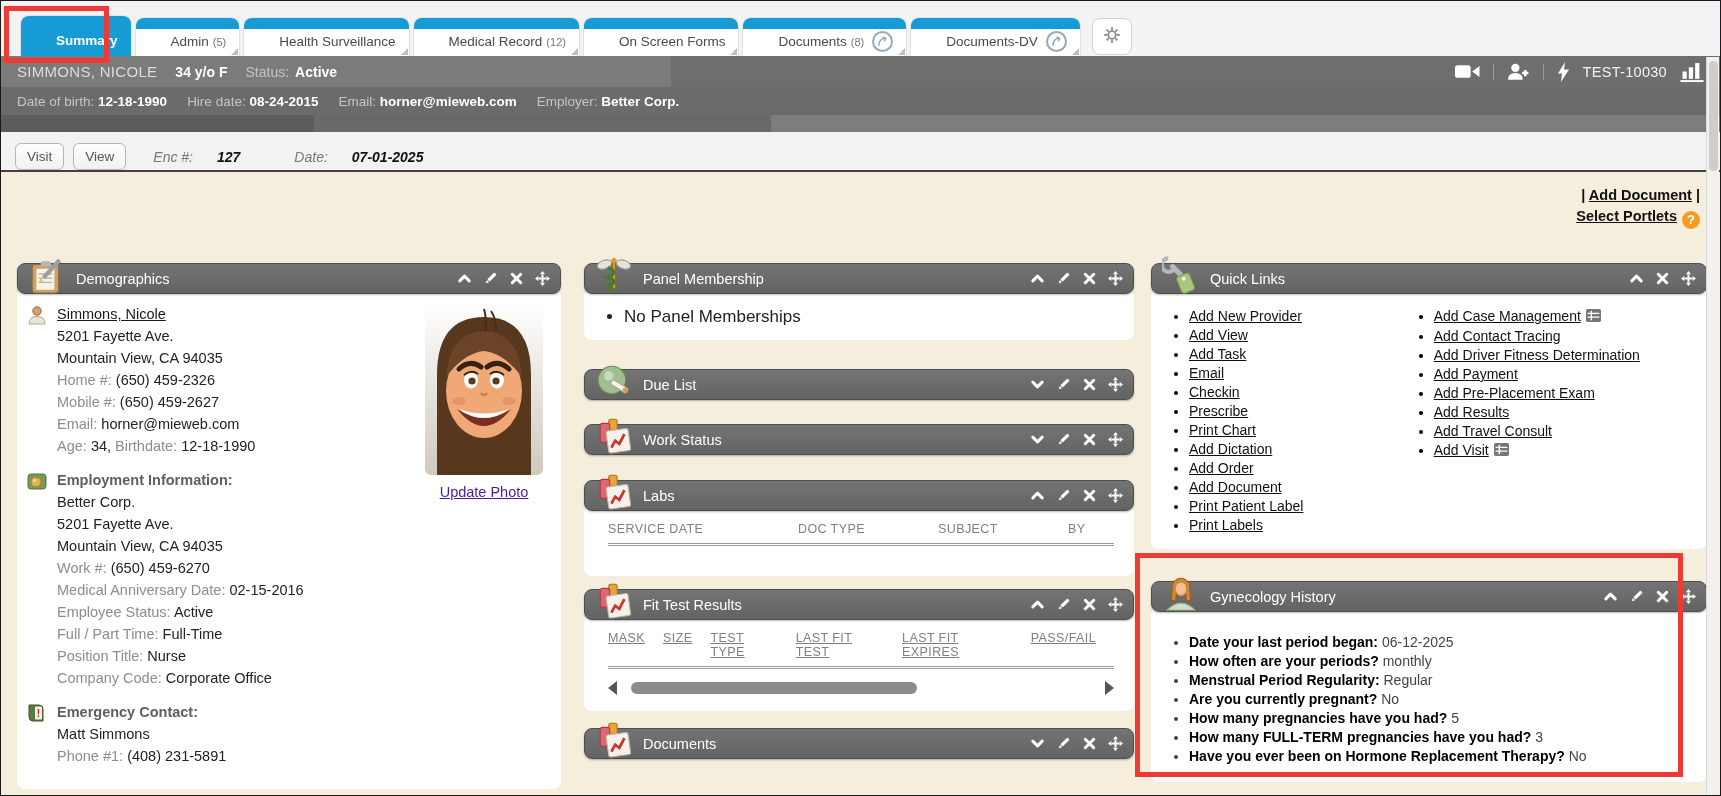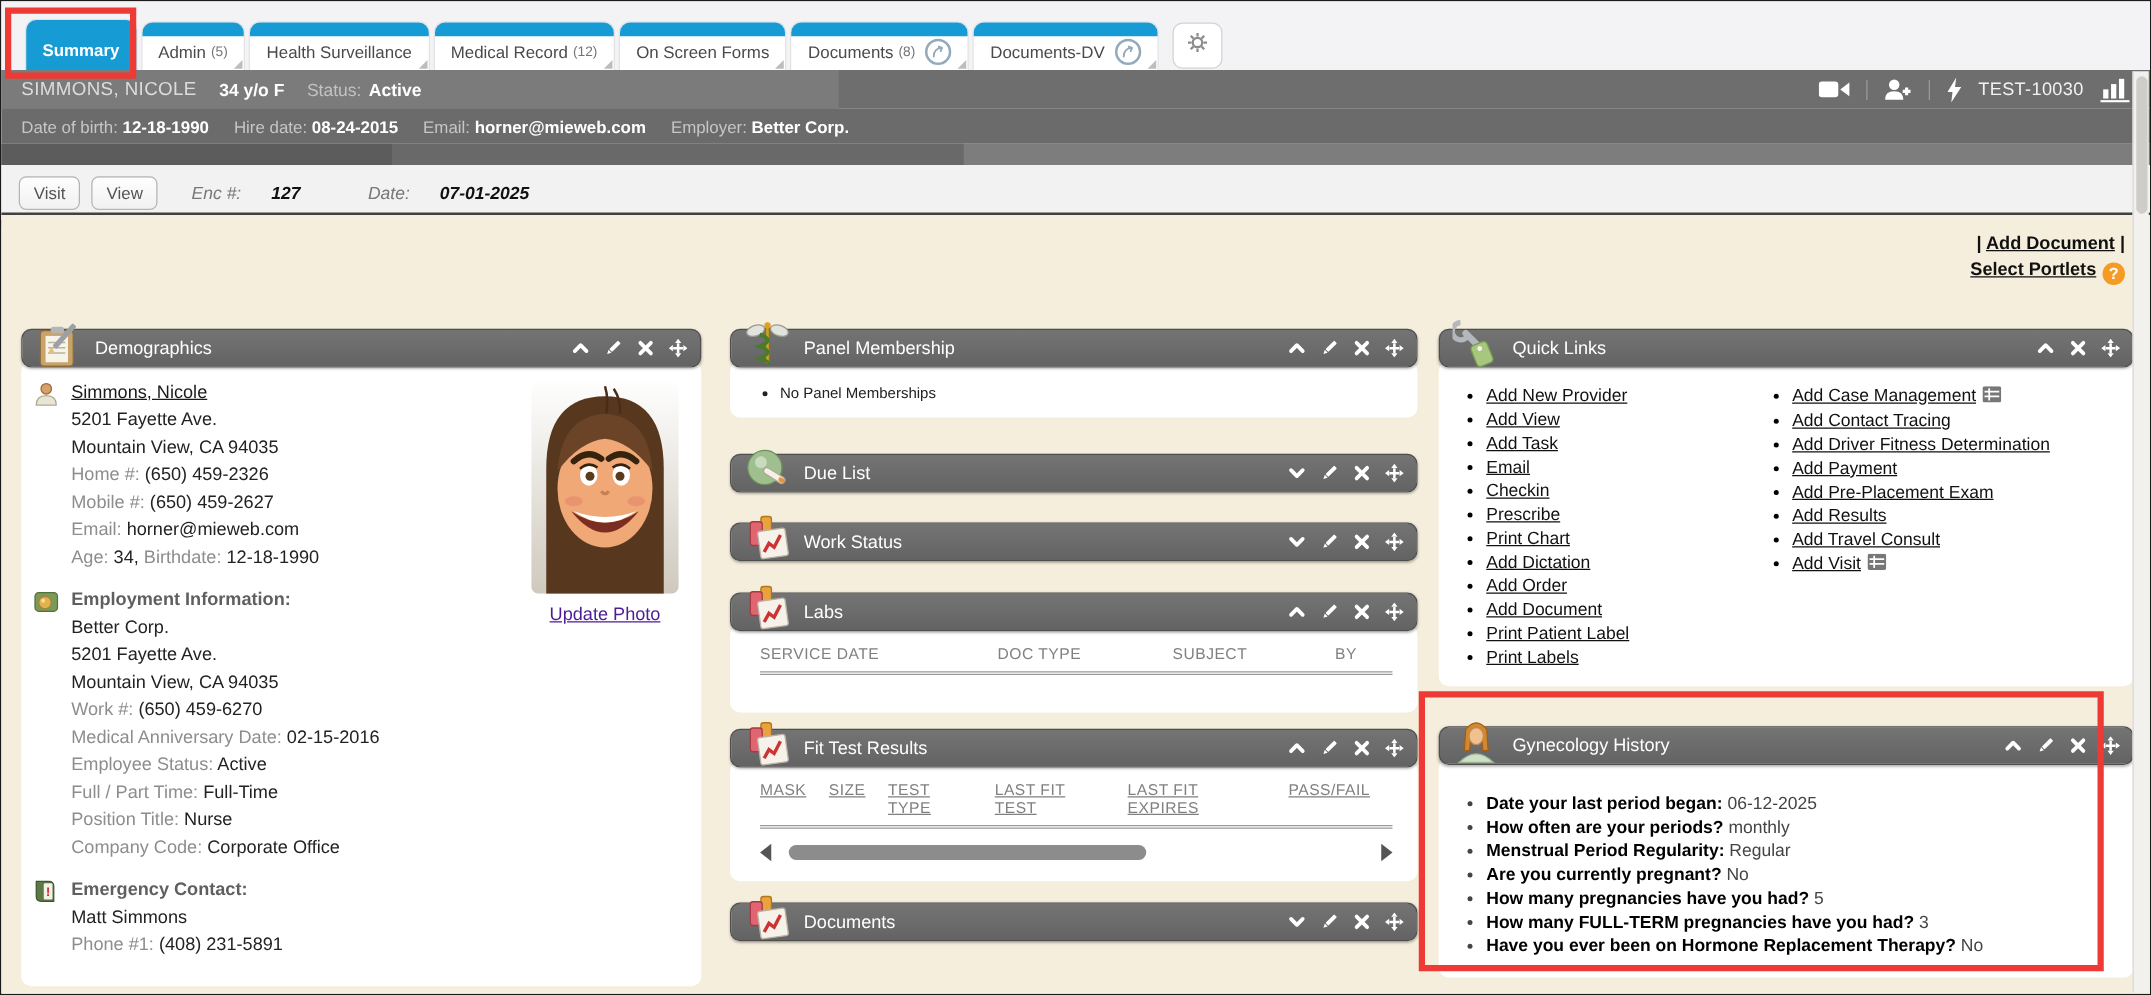--- a/index.html
+++ b/index.html
@@ -4,21 +4,21 @@
 <style>
   * { margin:0; padding:0; box-sizing:border-box; }
   body { font-family:"Liberation Sans", sans-serif; background:#fff; }
   .page { position:relative; width:1721px; height:796px; overflow:hidden; background:#f3f3f6; border:1px solid #1a1a1a; }
 
   
   .tabbar { position:absolute; left:0; top:0; width:100%; height:55px; background:#f3f3f6; display:flex; align-items:flex-end; padding-left:20px; }
   .tab { position:relative; height:38px; margin-right:5px; background:#fff; border-radius:8px 8px 0 0; display:flex; align-items:center; padding:11px 13px 2px 13px; box-shadow:0 0 0 1px #e3e3e6; cursor:pointer; }
   .tab::before { content:''; position:absolute; top:0; left:0; right:0; height:11px; background:#169bd5; border-radius:8px 8px 0 0; }
   .tab::after { content:''; position:absolute; right:1px; bottom:1px; border-style:solid; border-width:0 0 7px 7px; border-color:transparent transparent #bdbdbd transparent; }
-  .tab .lbl { font-size:13.5px; color:#4a4a4a; white-space:nowrap; }
+  .tab .lbl { font-size:13.5px; color:#4a4a4a; white-space:nowrap;margin-left:22px; }
   .tab .count { font-size:11px; color:#757575; margin-left:4px; }
   .tab.selected { background:#169bd5; height:40px; }
   .tab.selected::before { background:transparent; }
   .tab.selected::after { display:none; }
   .tab.selected .lbl { color:#fff; font-weight:bold; }
   .ext-circle { width:21px; height:21px; border:2px solid #92aabb; border-radius:50%; display:inline-flex; align-items:center; justify-content:center; margin-left:8px; flex:0 0 auto; }
   .gear-btn { height:37px; width:40px; background:#fff; border:1px solid #d2d2d2; border-radius:8px; margin:0 0 1px 7px; display:flex; align-items:center; justify-content:center; cursor:pointer; }
 
   
   .bar1 { position:absolute; left:0; top:55px; width:100%; height:31px; background:#6e6e6e; }
@@ -36,21 +36,21 @@
   .bar2 { position:absolute; left:0; top:86px; width:100%; height:28px; background:#6b6b6b; display:flex; align-items:center; padding-left:16px; gap:20px; }
   .bar2 .pair { font-size:13.5px; white-space:nowrap; }
   .bar2 .lb { color:#c6c6c6; }
   .bar2 .vl { color:#fff; font-weight:bold; }
 
   .bar3 { position:absolute; left:0; top:114px; width:100%; height:17px; background:#7d7d7d; }
   .bar3 .seg1 { position:absolute; left:0; top:0; width:313px; height:100%; background:#5c5c5c; }
   .bar3 .seg2 { position:absolute; left:313px; top:0; width:457px; height:100%; background:#696969; }
 
   
-  .toolbar { position:absolute; left:0; top:131px; width:100%; height:50px; background:#f2f2f2; border-bottom:6px solid #737373; display:flex; align-items:center; padding-left:14px; gap:9px; }
+  .toolbar { position:absolute; left:0; top:131px; width:100%; height:50px; background:#f2f2f2; border-bottom:1px solid #737373; display:flex; align-items:center; padding-left:14px; gap:9px; }
   .tbtn { border:1px solid #b5b5b5; border-radius:6px; background:linear-gradient(#fefefe,#f1f1f1); color:#555; font-size:13.5px; padding:5px 11px; cursor:pointer; }
   .enc-group { margin-left:18px; font-size:14px; color:#777; display:flex; gap:24px;font-style:italic; }
   .enc-group b { color:#111; }
 
   
   .content { position:absolute; left:0; top:169px; width:100%; height:627px; background:#f5eedd; border-top:2px solid #414141; }
   .top-links { position:absolute; top:13px; right:20px; text-align:right; font-size:14.5px; color:#111; font-weight:bold; line-height:21px; }
   .top-links a { color:#111; text-decoration:underline; cursor:pointer; }
   .help-badge { display:inline-flex; width:18px; height:18px; border-radius:50%; background:#f59b23; color:#fff; font-size:13px; font-weight:bold; align-items:center; justify-content:center; vertical-align:-3px; margin-left:5px; cursor:pointer; }
 
@@ -74,21 +74,21 @@
   .dsec .sicon { width:30px; flex:0 0 30px; padding-top:2px; }
   .dsec .stext { flex:1; }
   .lblgray { color:#8d8d8d; }
   .name-link { color:#1a1a1a; text-decoration:underline; cursor:pointer; }
   .sec-head { font-weight:bold; color:#5f5f5f; }
   .photo-wrap { position:absolute; right:18px; top:14px; width:118px; text-align:center; }
   .photo-wrap svg.avatar { width:118px; height:172px; border-radius:6px; display:block; }
   .upd-link { display:inline-block; margin-top:6px; font-size:14.5px; color:#4c1d95; text-decoration:underline; cursor:pointer; }
 
   
-  .plist { padding:13px 10px 13px 30px; font-size:12px; color:#222; }
+  .plist { padding:13px 10px 13px 30px; font-size:17px; color:#222; }
   .plist li { margin-left:10px; }
 
   
   .tbl-body { padding:16px 20px 16px 24px; }
   .th-row { display:flex; font-size:12.5px; color:#808080; letter-spacing:.4px; padding-bottom:7px; border-bottom:3px double #9a9a9a; }
   .labs .th-row span { flex:0 0 auto; }
   .labs .th-row span:nth-child(1){ width:190px; }
   .labs .th-row span:nth-child(2){ width:140px; }
   .labs .th-row span:nth-child(3){ width:130px; }
   .labs .th-row span:nth-child(4){ width:60px; }

